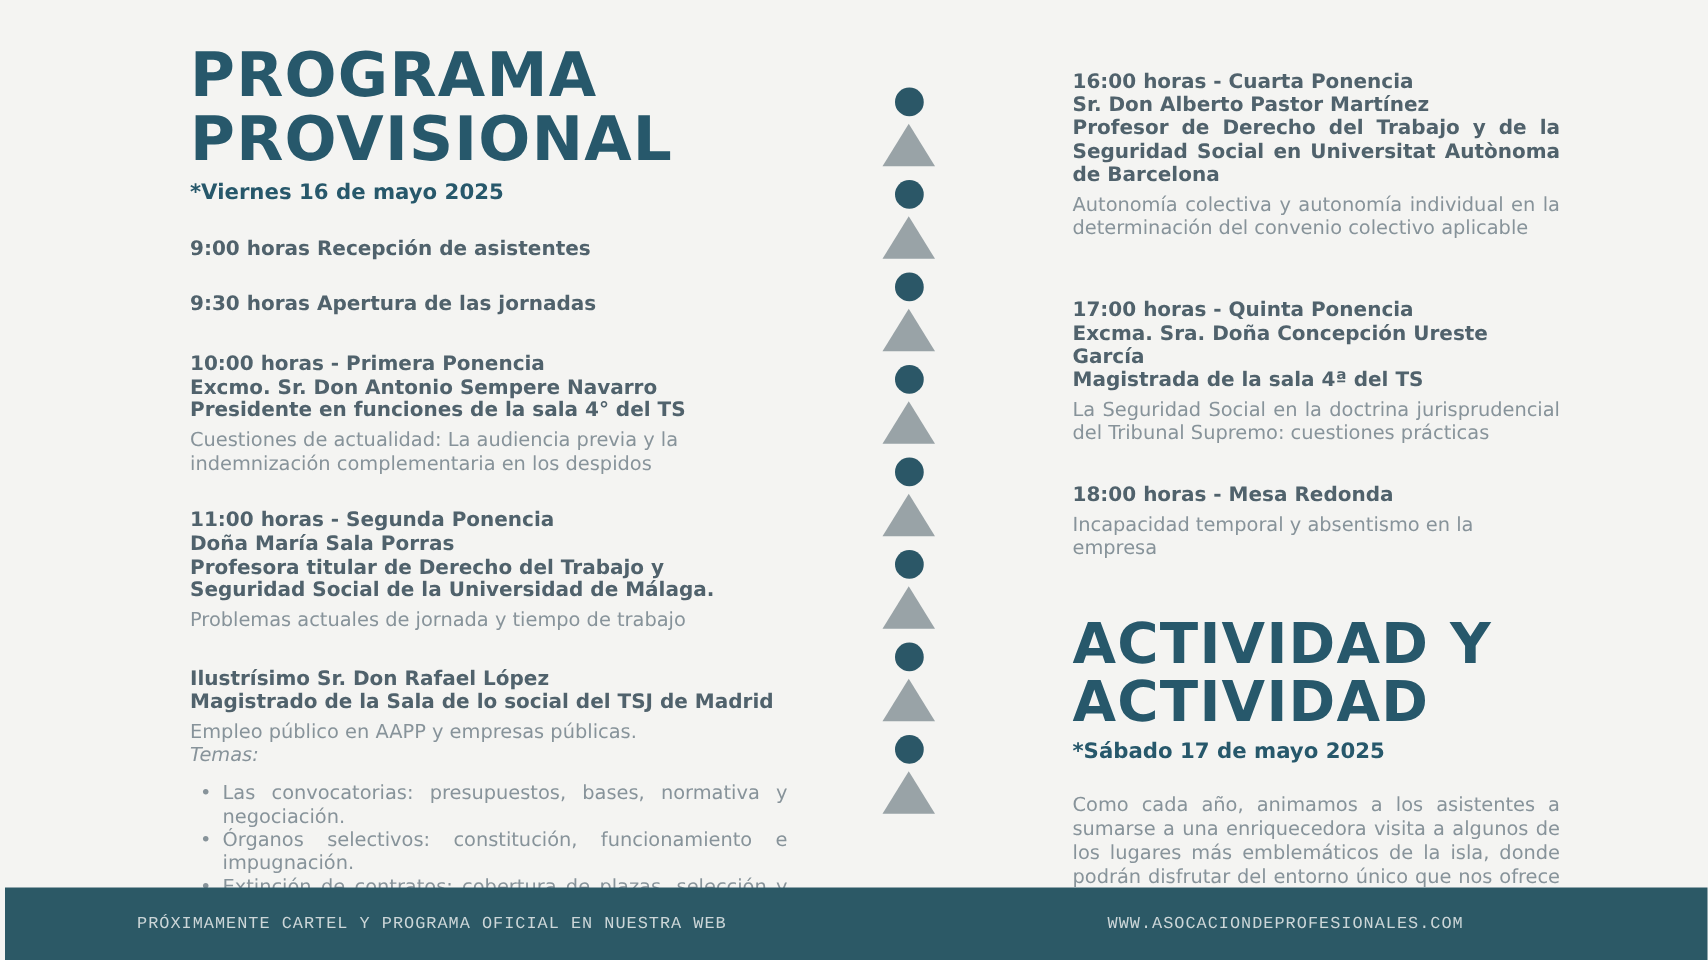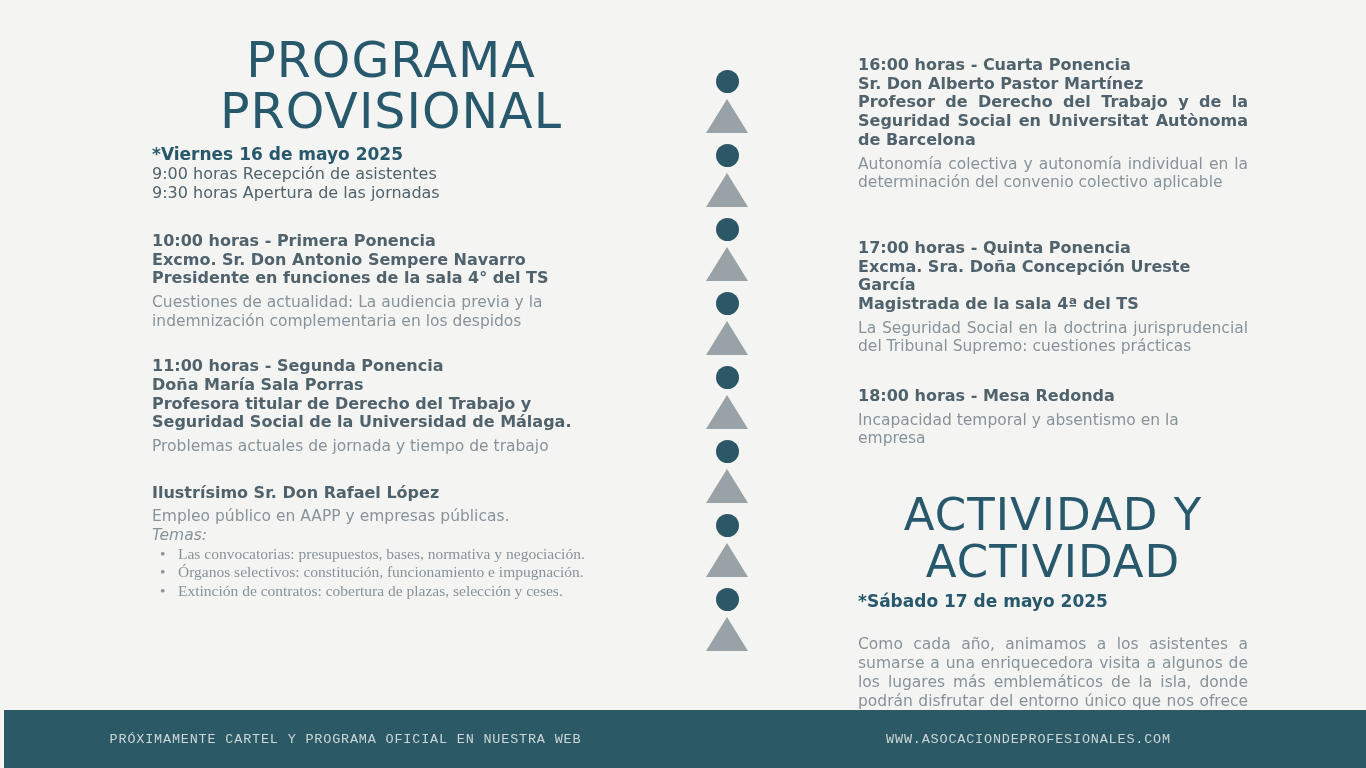--- a/index.html
+++ b/index.html
@@ -14,43 +14,43 @@
   
   .col-left {
     position: absolute; left: 152px; top: 36px; width: 478px;
   }
   .col-right {
     position: absolute; left: 858px; top: 44px; width: 390px;
   }
 
   
   .big-title {
-    font-size: 49px; font-weight: 400; line-height: 1.04;
-    letter-spacing: 1px; color: var(--teal, #27586b); text-align: center;
+    font-size: 49px; font-weight: 700; line-height: 1.04;
+    letter-spacing: 1px; color: var(--teal, #27586b);
   }
   .big-title.small { font-size: 45px; }
   .date-line {
     margin-top: 6px; font-size: 17px; font-weight: 700;
     color: var(--teal, #27586b);
   }
 
   
   .simple-item {
-    font-size: 16px; font-weight: 400; color: var(--slate, #50626c);
+    margin-top: 25px; font-size: 16px; font-weight: 700; color: var(--slate, #50626c);
   }
   .session { margin-top: 30px; }
   .session-heading { font-size: 16px; font-weight: 700; line-height: 1.17; color: var(--slate, #50626c); }
   .session-heading .hl { display: block; }
   .session-heading .role-justified { display: block; text-align: justify; }
   .session-desc {
     margin-top: 5px; font-size: 15.5px; line-height: 1.2;
     color: var(--muted, #87939a);
   }
   .session-desc.justified { text-align: justify; }
-  .bullet-list { margin-top: 0; list-style: none; color: var(--muted, #87939a); font-family: Liberation Serif, serif; }
+  .bullet-list { margin-top: 12px; list-style: none; color: var(--muted, #87939a); }
   .bullet-list li {
     position: relative; padding-left: 26px; font-size: 15.5px;
     line-height: 1.2; text-align: justify;
   }
   .bullet-list li::before {
     content: "•"; position: absolute; left: 8px; top: 0;
     color: var(--muted, #87939a);
   }
 
   .activity-block { margin-top: 44px; }
@@ -115,20 +115,21 @@
       <span class="hl">Doña María Sala Porras</span>
       <span class="hl">Profesora titular de Derecho del Trabajo y</span>
       <span class="hl">Seguridad Social de la Universidad de Málaga.</span>
     </div>
     <div class="session-desc">Problemas actuales de jornada y tiempo de trabajo</div>
   </div>
 
   <div class="session" style="margin-top:28px;">
     <div class="session-heading">
       <span class="hl">Ilustrísimo Sr. Don Rafael López</span>
+      <span class="hl">Magistrado de la Sala de lo social del TSJ de Madrid</span>
     </div>
     <div class="session-desc">Empleo público en AAPP y empresas públicas.</div>
     <div class="session-desc" style="margin-top:0;font-style:italic;">Temas:</div>
     <ul class="bullet-list">
       <li>Las convocatorias: presupuestos, bases, normativa y negociación.</li>
       <li>Órganos selectivos: constitución, funcionamiento e impugnación.</li>
       <li>Extinción de contratos: cobertura de plazas, selección y ceses.</li>
     </ul>
   </div>
 </div>

